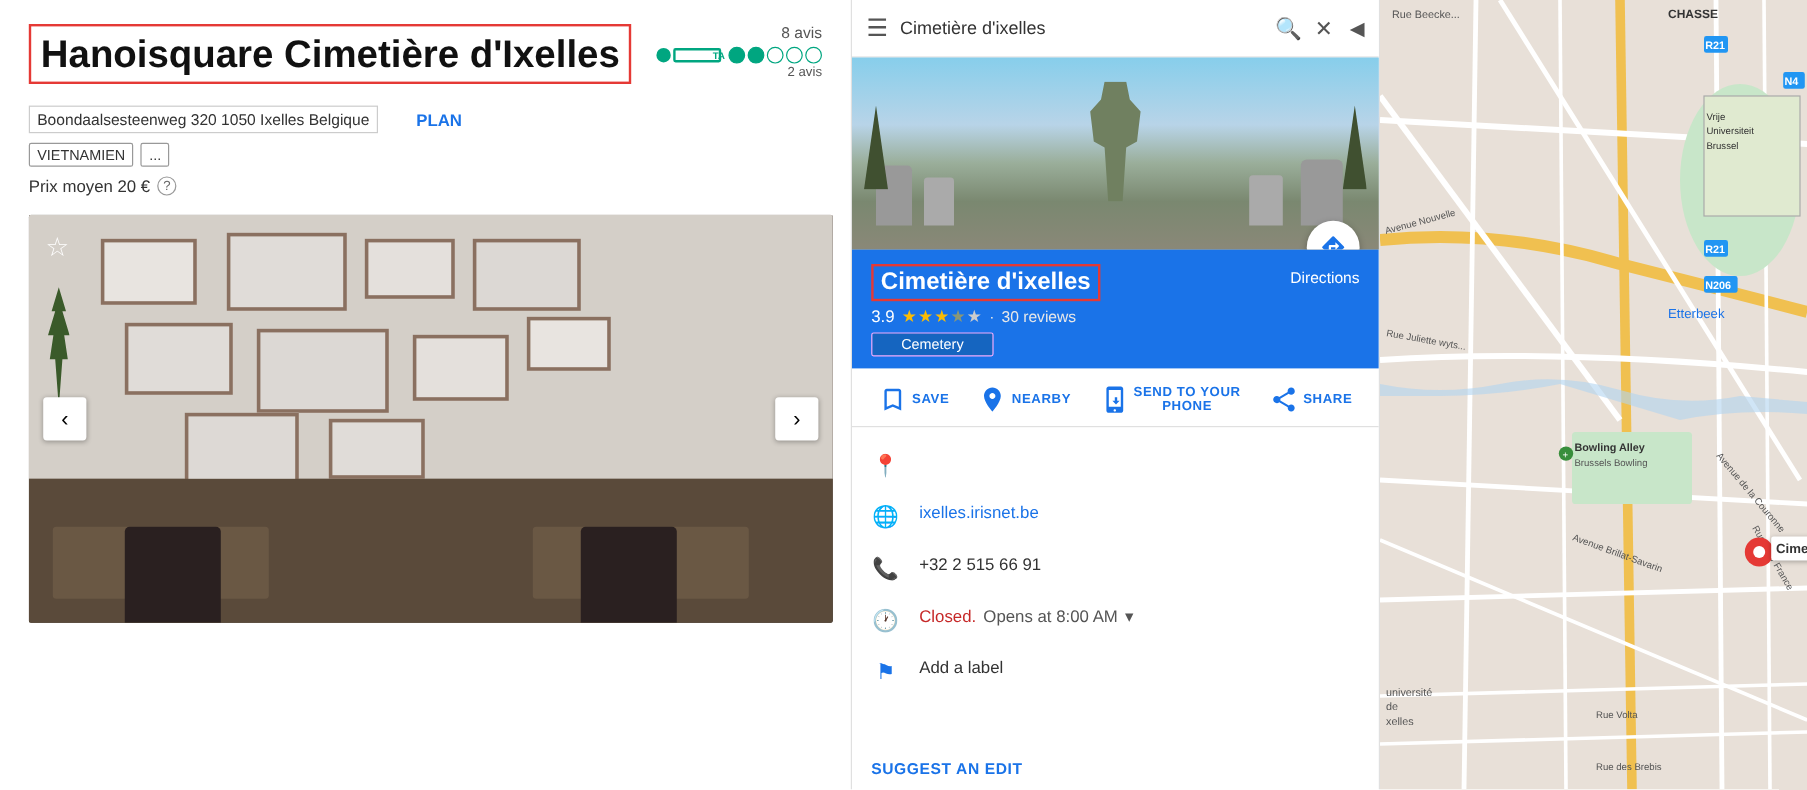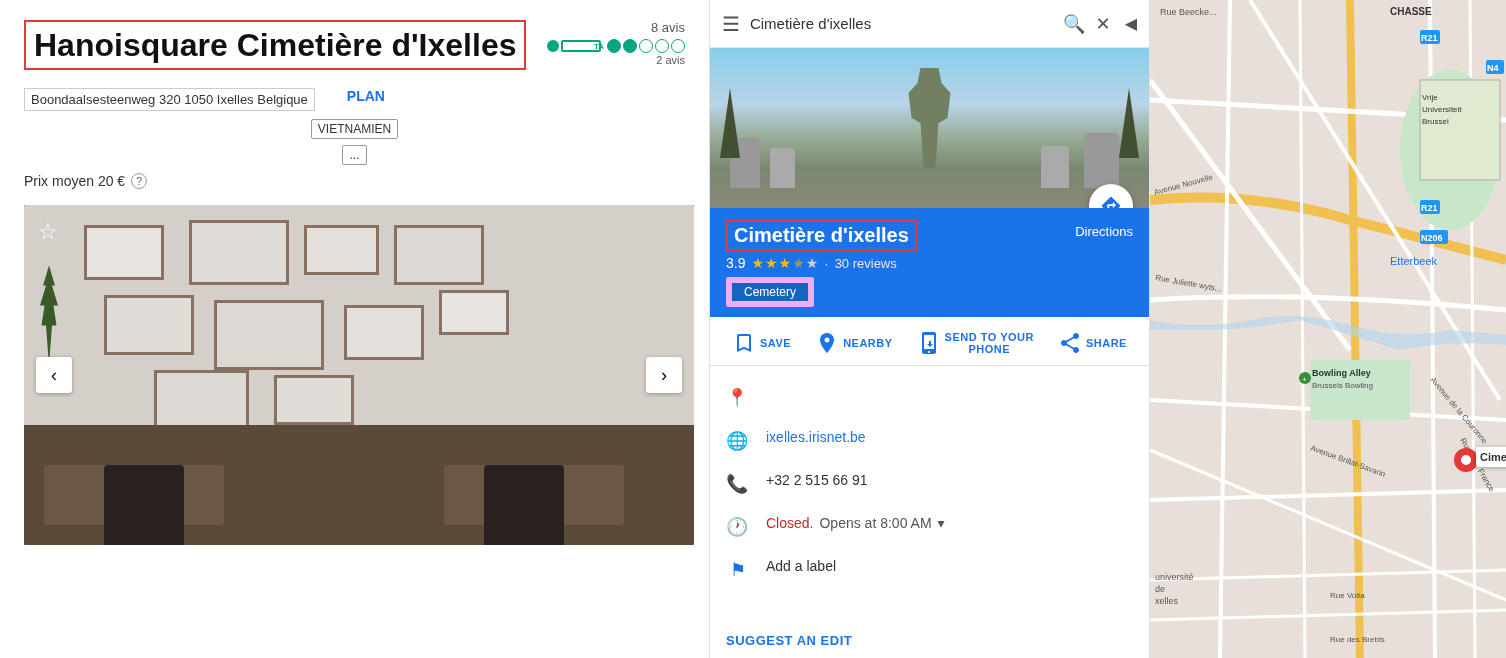--- a/index.html
+++ b/index.html
@@ -47,39 +47,39 @@
       background: #fff;
     }
     .ta-avis-small {
       font-size: 11px;
       color: #555;
       text-align: right;
       margin-top: 1px;
     }
     .address-row {
       display: flex;
-      align-items: flex-start;
+      align-items: center;
       gap: 8px;
       margin-top: 8px;
     }
     .address-text {
       border: 1px solid #ccc;
       padding: 3px 6px;
       font-size: 13px;
       color: #333;
     }
     .plan-link {
       color: #1a73e8;
       font-weight: bold;
       font-size: 14px;
       text-decoration: none;
       padding-left: 24px;
     }
     .tags-row {
-      display: flex; gap: 6px; margin-top: 8px; align-items: center; flex-direction: column;
+      display: flex; gap: 6px; margin-top: 8px; align-items: center;
     }
     .tag-badge {
       border: 1px solid #999;
       padding: 2px 6px;
       font-size: 12px;
       color: #333;
       border-radius: 2px;
     }
     .prix-row {
       margin-top: 8px;
@@ -209,23 +209,23 @@
     }
     .stars {
       display: flex; gap: 1px;
     }
     .star { color: #fbbc04; font-size: 14px; }
     .reviews-count { font-size: 13px; color: #e8e8e8; }
     .category-badge {
       display: inline-block;
       background: #1565c0;
       color: #fff;
-      border: 6px solid #f0abfc;
+      border: 1px solid #f0abfc;
       border-radius: 2px;
-      padding: 2px 12px;
+      padding: 2px 24px;
       font-size: 12px;
       margin-top: 6px;
       cursor: pointer;
     }
     .action-buttons {
       display: flex;
       justify-content: space-around;
       padding: 14px 10px 10px;
       border-bottom: 1px solid #e0e0e0;
     }

